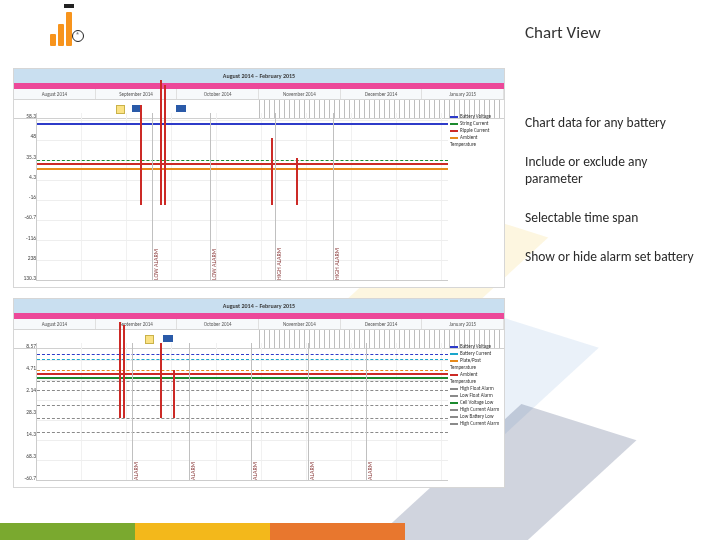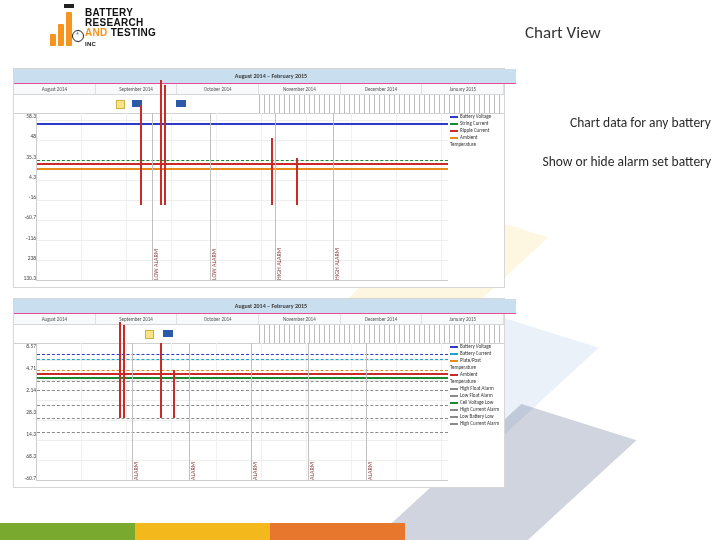--- a/index.html
+++ b/index.html
@@ -68,24 +68,23 @@
     border: 1px solid #d6d6d6;
     background: #fff;
     box-sizing: border-box;
   }
   .chart-top  { top: 68px;  height: 220px; }
   .chart-bot  { top: 298px; height: 190px; }
 
   .chart .header {
     height: 14px; width: 100%;
     background: #c9dff0;
-    border-bottom: 1px solid #ec4899;
+    border-bottom: 6px solid #ec4899;
     font-size: 6px; font-weight:600; color:#3a3a3a;
     line-height:14px;
-    padding-left:12px;
   }
   .chart .months {
     display:flex; height:10px; font-size:5px;
     border-bottom:1px solid #d6d6d6;
   }
   .chart .months div { flex:1; text-align:center; border-right:1px solid #e0e0e0;
     line-height:10px; color:#555; background:#f7f9fb;}
   .chart .ticks {
     height: 18px; background:#fff; border-bottom:1px solid #d0d0d0;
     position:relative; overflow:hidden;
@@ -142,21 +141,21 @@
   .alarm-label {
     position:absolute; font-size:6px; color:#8a3a3a;
     transform: rotate(-90deg); transform-origin:left top;
     white-space:nowrap;
   }
 
   .bullets {
     position:absolute; left:525px; top:115px; width:190px;
     font-size:13.5px; line-height:1.25; color:#2a2a2a;
   }
-  .bullets p { margin:0 4px 22px 0;text-align:right; }
+  .bullets p { margin:0 11px 22px 0; }
 
   .footer {
     position:absolute; left:0; bottom:0; height:17px; width:405px; display:flex;
   }
   .footer div { height:100%; }
   .fc1{ width:135px; background:#7aa92f; }
   .fc2{ width:135px; background:#f3b81b; }
   .fc3{ width:135px; background:#e8772e; }
 
   .diag {
@@ -170,26 +169,20 @@
     background:#2a3b68; transform:skew(-40deg) rotate(14deg);}
 </style>
 </head>
 <body>
 
 <div class="logo">
   <div class="bars">
     <span></span><span></span><span></span>
     <div class="cap"></div>
     <div class="r">®</div>
-  </div>
-  <div class="logo-text">
-    <span>BATTERY</span><br>
-    <span>RESEARCH</span><br>
-    <span class="and">AND</span> <span>TESTING</span><br>
-    <span class="inc">INC</span>
   </div>
 </div>
 
 <div class="title">Chart View</div>
 
 <div class="diag yellow"></div>
 <div class="diag blue"></div>
 <div class="diag dark"></div>
 
 <div class="chart chart-top">
@@ -303,20 +296,22 @@
     <div class="lg-gray">Low Float Alarm</div>
     <div class="lg-green">Cell Voltage Low</div>
     <div class="lg-gray">High Current Alarm</div>
     <div class="lg-gray">Low Battery Low</div>
     <div class="lg-gray">High Current Alarm</div>
   </div>
 </div>
 
 <div class="bullets">
   <p>Chart data for any battery</p>
+  <p>Include or exclude any parameter</p>
+  <p>Selectable time span</p>
   <p>Show or hide alarm set battery</p>
 </div>
 
 <div class="footer">
   <div class="fc1"></div>
     <div class="fc2"></div>
     <div class="fc3"></div>
 </div>
 
 </body></html>

